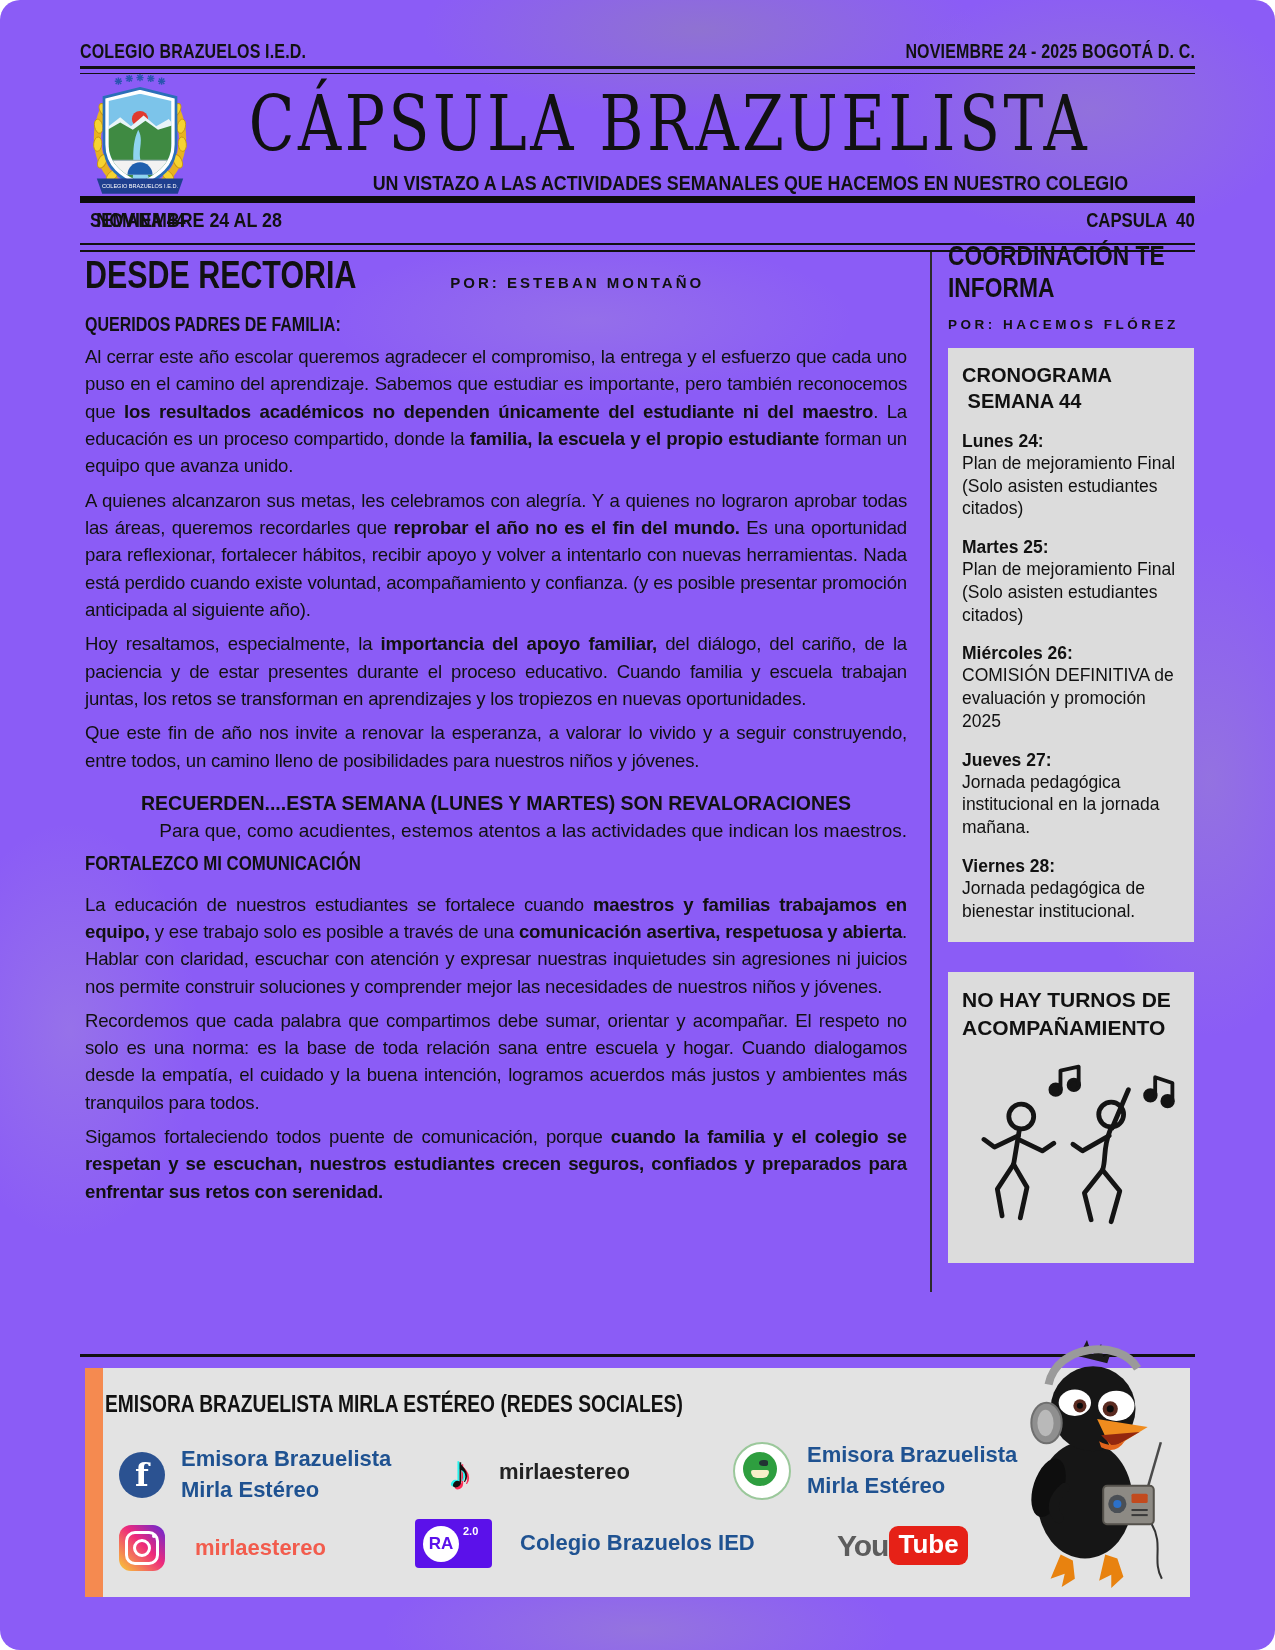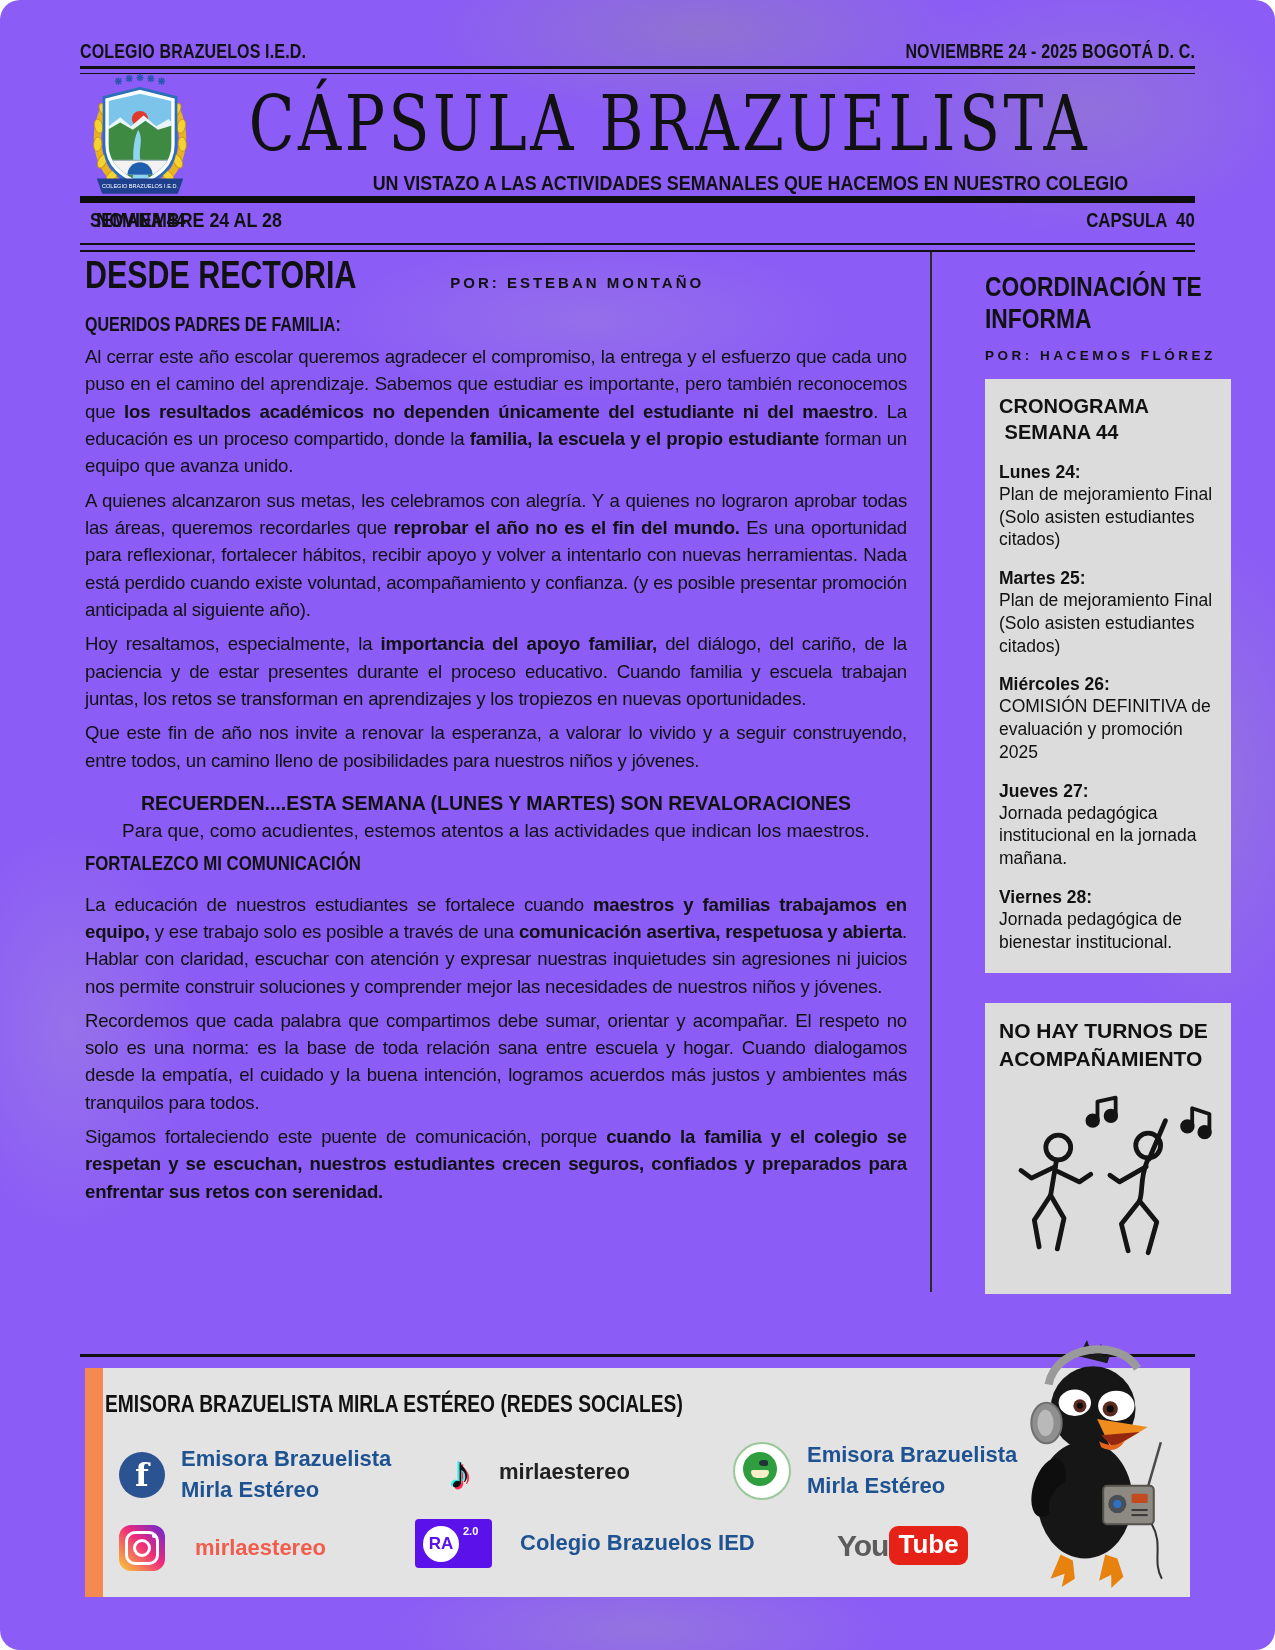--- a/index.html
+++ b/index.html
@@ -36,27 +36,27 @@
 
   
   .article{position:absolute;left:85px;top:254px;width:822px;}
   .art-head{display:flex;align-items:baseline;gap:26px;}
   .art-title{margin:0;font-size:38px;font-weight:bold;letter-spacing:0;}
   .byline{font-size:15px;font-weight:bold;letter-spacing:3px;white-space:nowrap;}
   .salutation{margin-top:16px;font-size:20px;font-weight:bold;}
   .para{margin:7px 0 0;font-size:18.6px;line-height:1.47;text-align:justify;letter-spacing:-.2px;}
   .b{font-weight:bold;}
   .center-title{margin:18px 0 0;text-align:center;font-weight:bold;font-size:19.5px;}
-  .center-sub{margin:3px 0 0;text-align:center;font-size:19px;line-height:1.4;}
+  .center-sub{margin:3px 0 0;text-align:right;font-size:19px;line-height:1.4;}
   .sec2{margin:6px 0 16px;font-size:21px;font-weight:bold;}
 
   .vdivider{position:absolute;left:930px;top:252px;width:2px;height:1040px;background:#2b2b2b;}
 
   
-  .sidebar{position:absolute;left:948px;top:271px;width:246px;margin-left:37px;}
+  .sidebar{position:absolute;left:948px;top:240px;width:246px;}
   .side-title{margin:0;width:292px;font-size:27px;font-weight:bold;line-height:1.2;
               transform:scaleX(.845);transform-origin:0 0;}
   .side-byline{margin-top:12px;font-size:13.5px;font-weight:bold;letter-spacing:3.5px;white-space:nowrap;}
   .gray-box{background:#dcdcdc;margin-top:16px;padding:14px 14px 20px;}
   .box-title{font-size:20px;font-weight:bold;line-height:1.3;white-space:pre;}
   .sched-item{margin-top:17px;}
   .sched-day{font-weight:bold;font-size:17.5px;}
   .sched-desc{font-size:17.5px;line-height:1.3;}
   .notice{margin-top:30px;padding-bottom:26px;}
   .notice .box-title{font-size:21px;}
@@ -214,21 +214,21 @@
 
     <p class="center-title">RECUERDEN....ESTA SEMANA (LUNES Y MARTES) SON REVALORACIONES</p>
     <p class="center-sub">Para que, como acudientes, estemos atentos a las actividades que indican los maestros.</p>
 
     <h3 class="sec2"><span class="cond">FORTALEZCO MI COMUNICACIÓN</span></h3>
 
     <div>
 
     <p class="para"><span>La educación de nuestros estudiantes se fortalece cuando </span><span class="b">maestros y familias trabajamos en equipo,</span><span> y ese trabajo solo es posible a través de una </span><span class="b">comunicación asertiva, respetuosa y abierta</span><span>. Hablar con claridad, escuchar con atención y expresar nuestras inquietudes sin agresiones ni juicios nos permite construir soluciones y comprender mejor las necesidades de nuestros niños y jóvenes.</span></p>
         <p class="para"><span>Recordemos que cada palabra que compartimos debe sumar, orientar y acompañar. El respeto no solo es una norma: es la base de toda relación sana entre escuela y hogar. Cuando dialogamos desde la empatía, el cuidado y la buena intención, logramos acuerdos más justos y ambientes más tranquilos para todos.</span></p>
-        <p class="para"><span>Sigamos fortaleciendo este puente de comunicación, porque </span><span class="b">cuando la familia y el colegio se respetan y se escuchan, nuestros estudiantes crecen seguros, confiados y preparados para enfrentar sus retos con serenidad.</span></p>
+        <p class="para"><span>Sigamos fortaleciendo todos puente de comunicación, porque </span><span class="b">cuando la familia y el colegio se respetan y se escuchan, nuestros estudiantes crecen seguros, confiados y preparados para enfrentar sus retos con serenidad.</span></p>
       </div>
   </section>
 
   <div class="vdivider"></div>
 
   <aside class="sidebar">
     <h2 class="side-title">COORDINACIÓN TE INFORMA</h2>
     <div class="side-byline">POR: HACEMOS FLÓREZ</div>
 
     <div class="gray-box">

